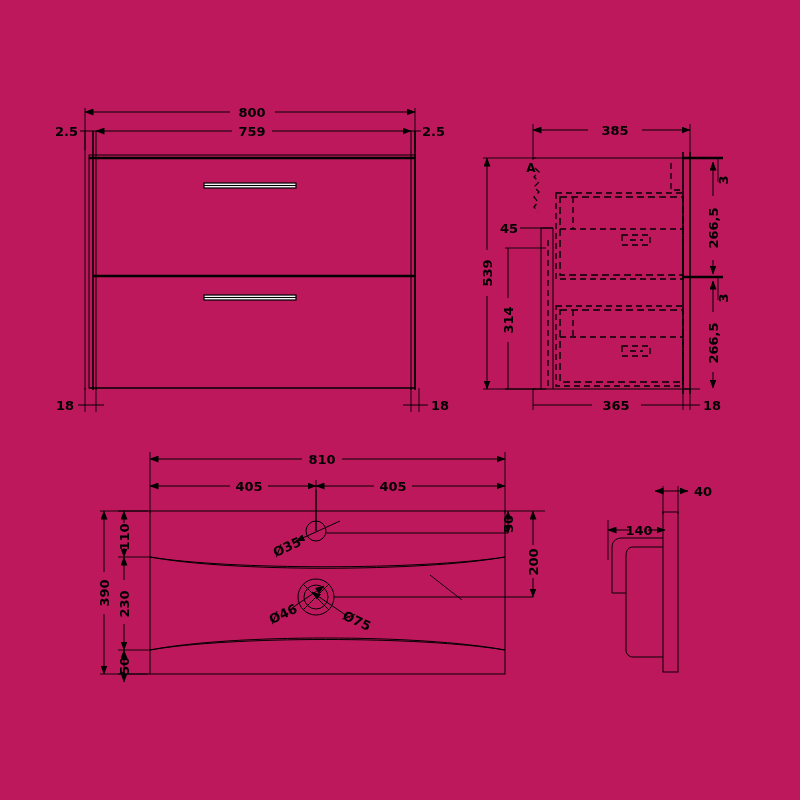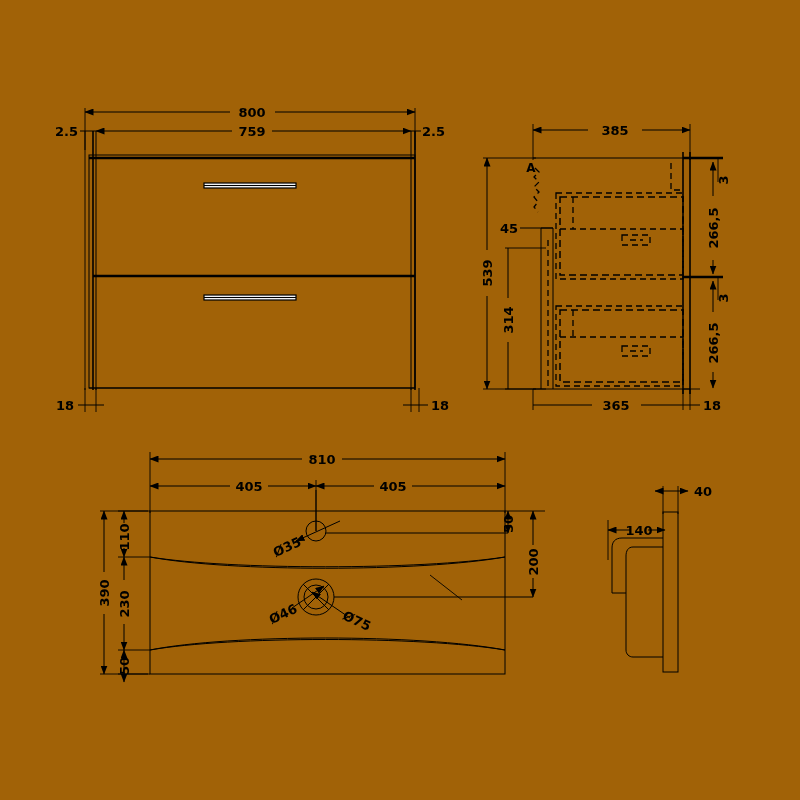--- a/index.html
+++ b/index.html
@@ -8,21 +8,21 @@
     padding: 0;
     background: #ffffff;
   }
   body {
     font-family: "DejaVu Sans", sans-serif;
   }
   #sheet {
     position: relative;
     width: 800px;
     height: 800px;
-    background: #a16207;
+    background: #be185d;
     overflow: hidden;
   }
   #sheet svg {
     position: absolute;
     top: 0;
     left: 0;
     width: 800px;
     height: 800px;
   }
   text {

